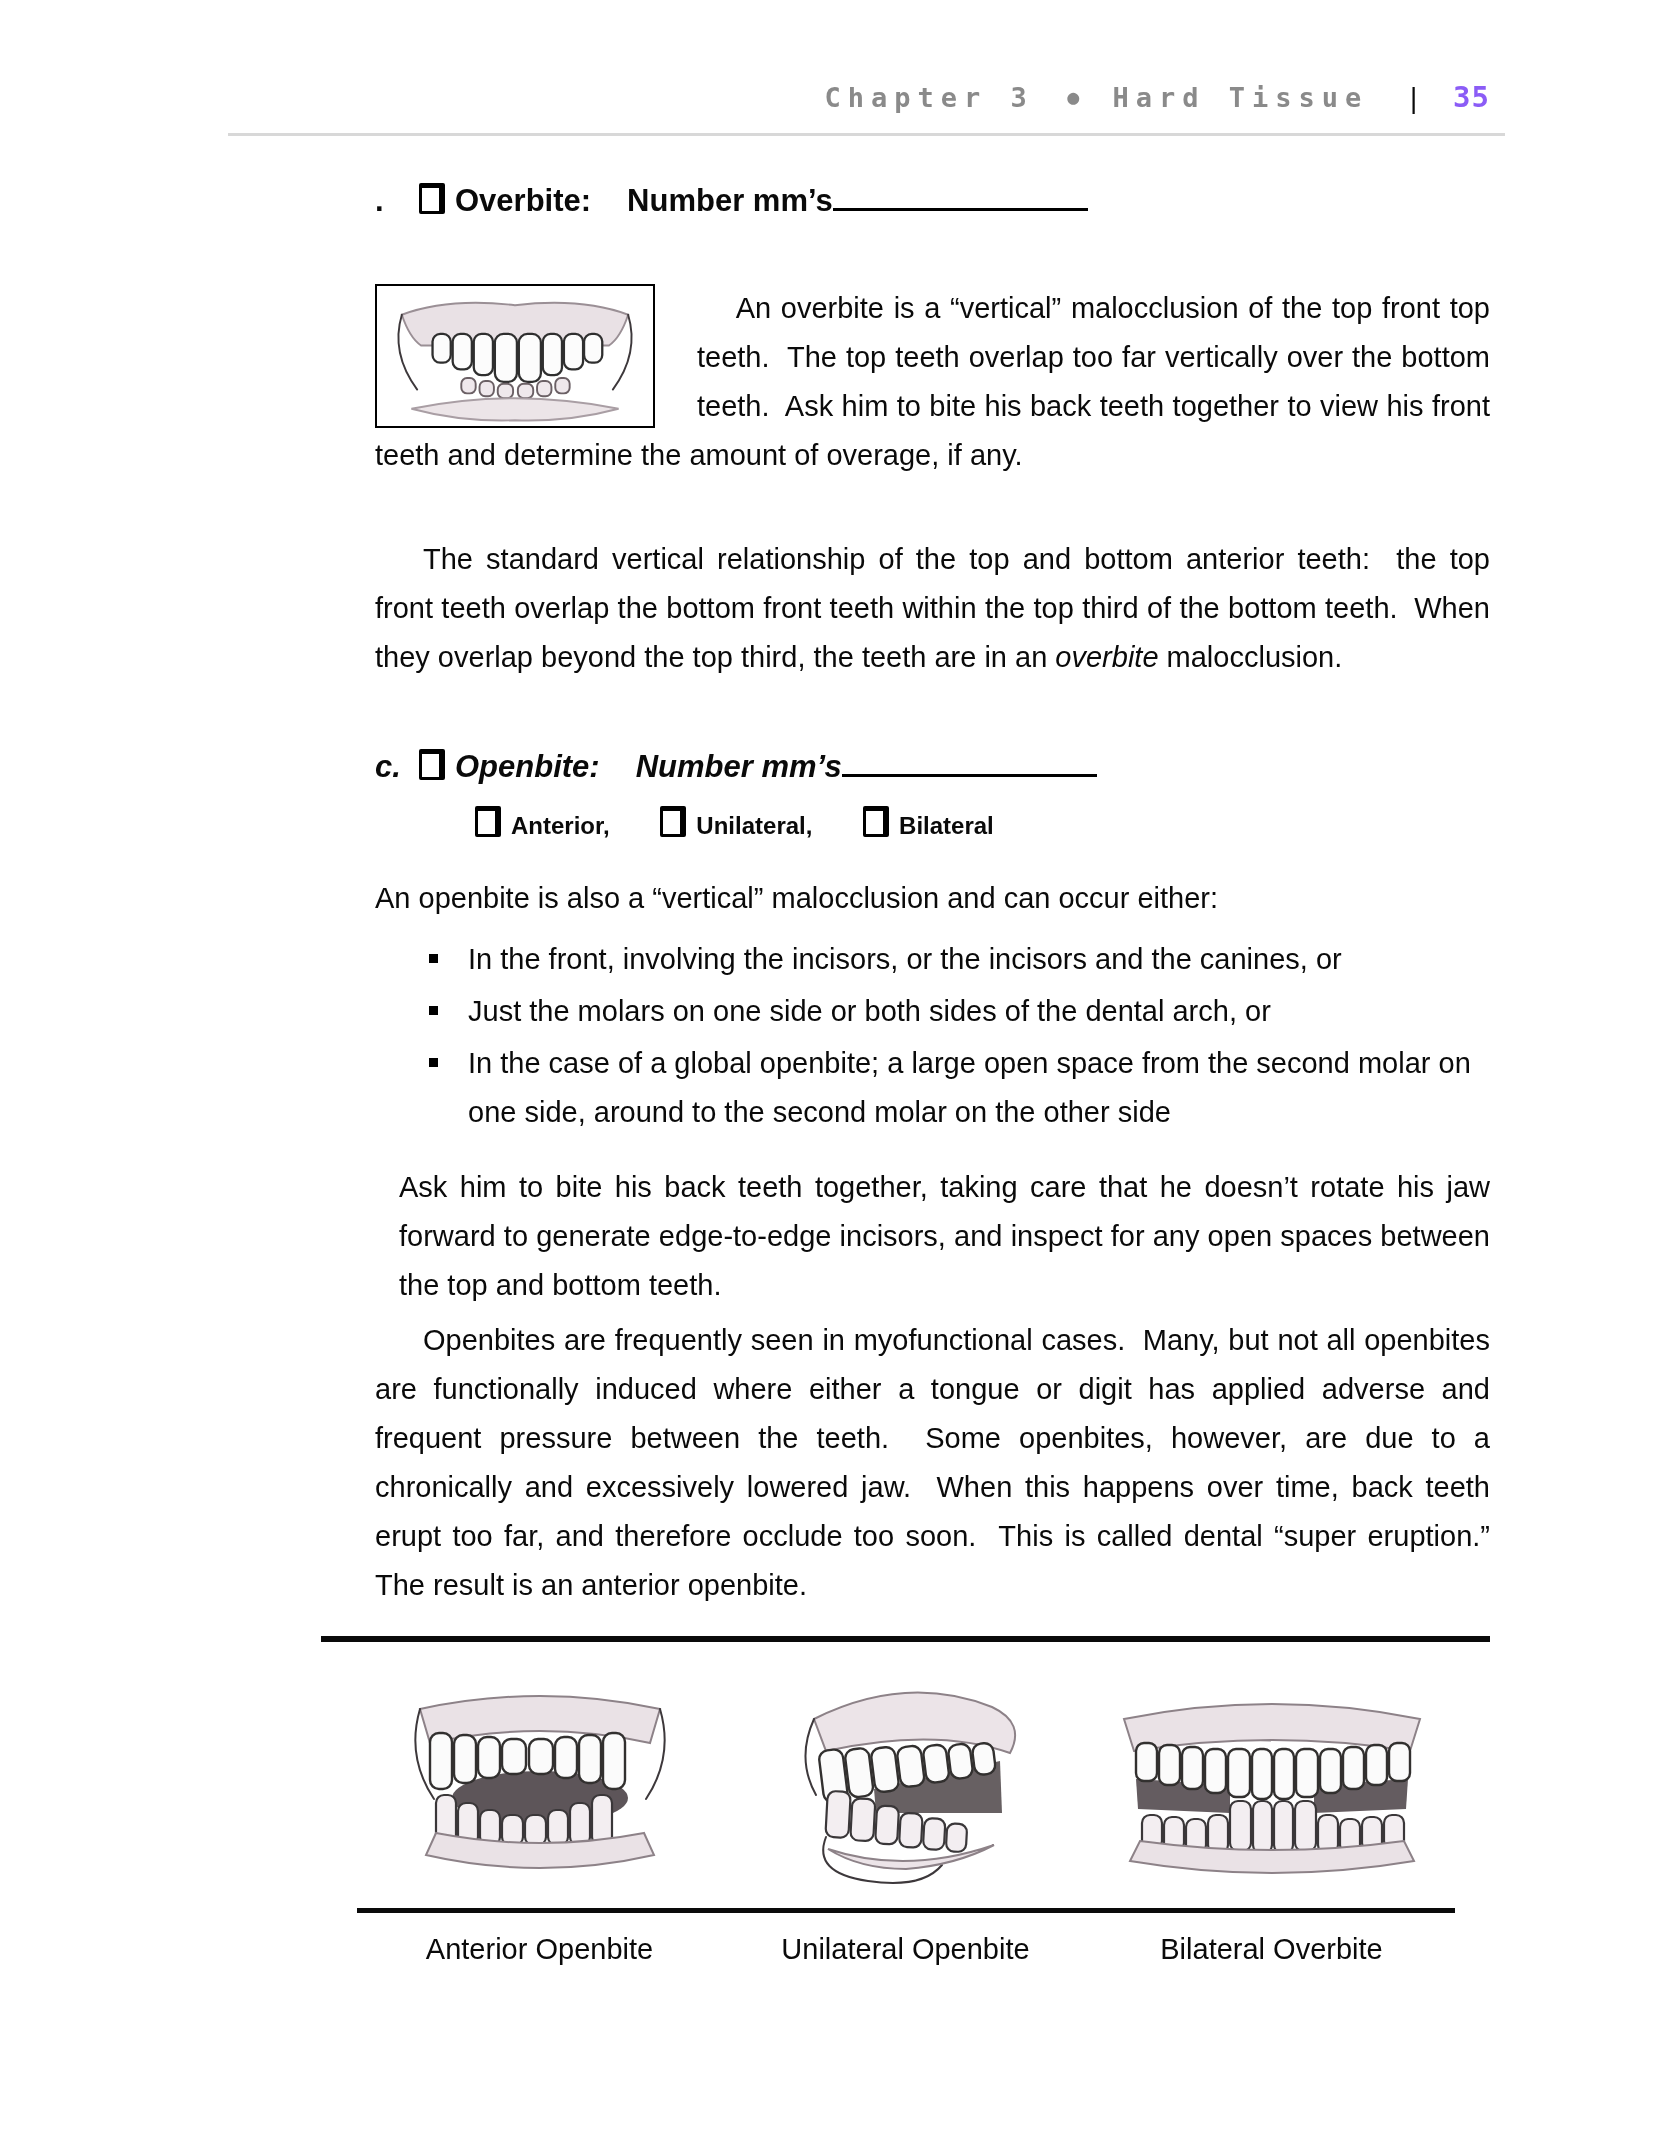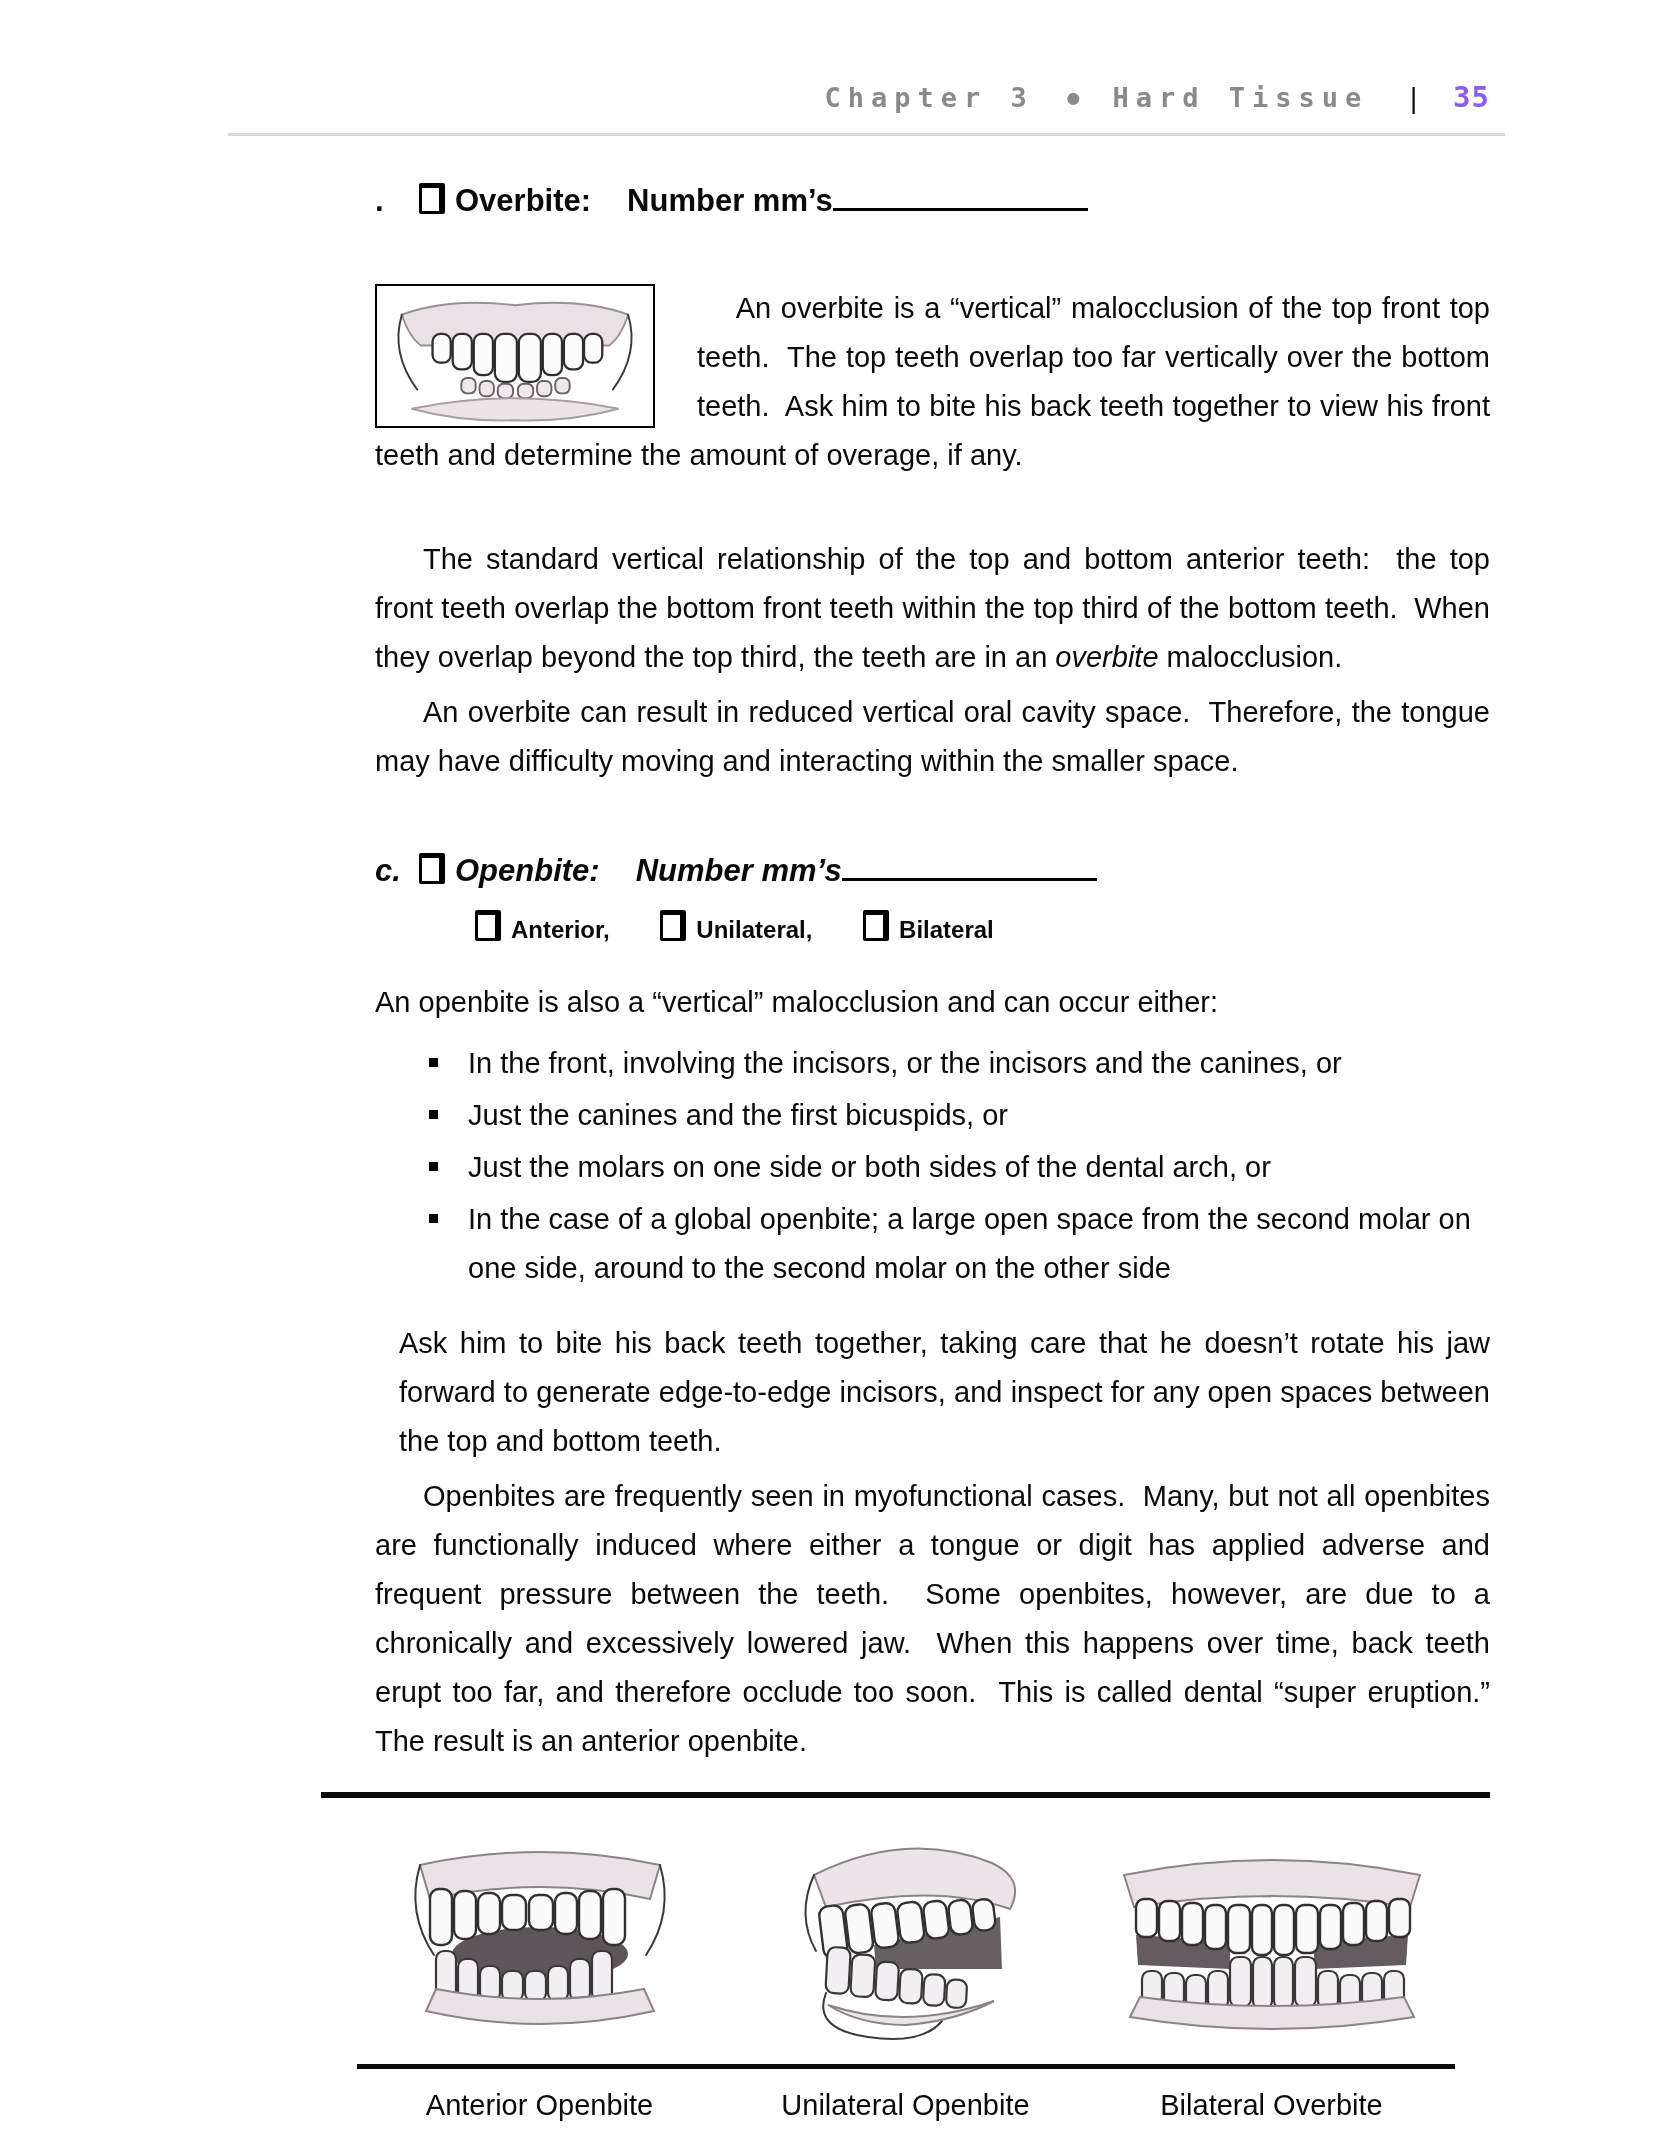--- a/index.html
+++ b/index.html
@@ -122,37 +122,35 @@
         <rect x="143" y="102" width="16" height="15" rx="6"></rect>
         <rect x="163" y="99" width="15" height="16" rx="6"></rect>
         <rect x="182" y="96" width="15" height="16" rx="6"></rect>
       </g>
       <path d="M32,128 Q140,106 248,128 Q196,142 140,140 Q84,142 32,128 Z" fill="#ece5e8" stroke="#a99ea4" stroke-width="2"></path>
     </svg></span><span>An overbite is a “vertical” malocclusion of the top front top teeth.  The top teeth overlap too far vertically over the bottom teeth.  Ask him to bite his back teeth together to view his front teeth and determine the amount of overage, if any.</span>
   </div>
 
   <div class="para indent p-std"><span>The standard vertical relationship of the top and bottom anterior teeth:  the top front teeth overlap the bottom front teeth within the top third of the bottom teeth.  When they overlap beyond the top third, the teeth are in an </span><em>overbite</em><span> malocclusion.</span></div>
 
-  <div class="para indent p-std">An overbite can result in reduced vertical oral cavity space.  Therefore, the tongue may have difficulty moving and interacting within the smaller space.</div>
 
   <div class="item-head ob-head">
     <span class="marker">c.</span><span class="cbox"></span><span>Openbite:</span><span class="head-gap"></span><span>Number mm’s</span><span class="mm-line"></span>
   </div>
 
   <div class="opt-row">
     <span class="opt"><span class="cbox"></span><span>Anterior,</span></span>
     <span class="opt"><span class="cbox"></span><span>Unilateral,</span></span>
     <span class="opt"><span class="cbox"></span><span>Bilateral</span></span>
   </div>
 
   <div class="para ob-intro">An openbite is also a “vertical” malocclusion and can occur either:</div>
 
   <div class="bullets">
     <div class="b-item"><span class="b-sq"></span><span>In the front, involving the incisors, or the incisors and the canines, or</span></div>
-    <div class="b-item"><span class="b-sq"></span><span>Just the canines and the first bicuspids, or</span></div>
     <div class="b-item"><span class="b-sq"></span><span>Just the molars on one side or both sides of the dental arch, or</span></div>
     <div class="b-item"><span class="b-sq"></span><span>In the case of a global openbite; a large open space from the second molar on one side, around to the second molar on the other side</span></div>
   </div>
 
   <div class="para p-ask">Ask him to bite his back teeth together, taking care that he doesn’t rotate his jaw forward to generate edge-to-edge incisors, and inspect for any open spaces between the top and bottom teeth.</div>
 
   <div class="para indent p-open">Openbites are frequently seen in myofunctional cases.  Many, but not all openbites are functionally induced where either a tongue or digit has applied adverse and frequent pressure between the teeth.  Some openbites, however, are due to a chronically and excessively lowered jaw.  When this happens over time, back teeth erupt too far, and therefore occlude too soon.  This is called dental “super eruption.”  The result is an anterior openbite.</div>
 
   <div class="fig-rule"></div>
 

